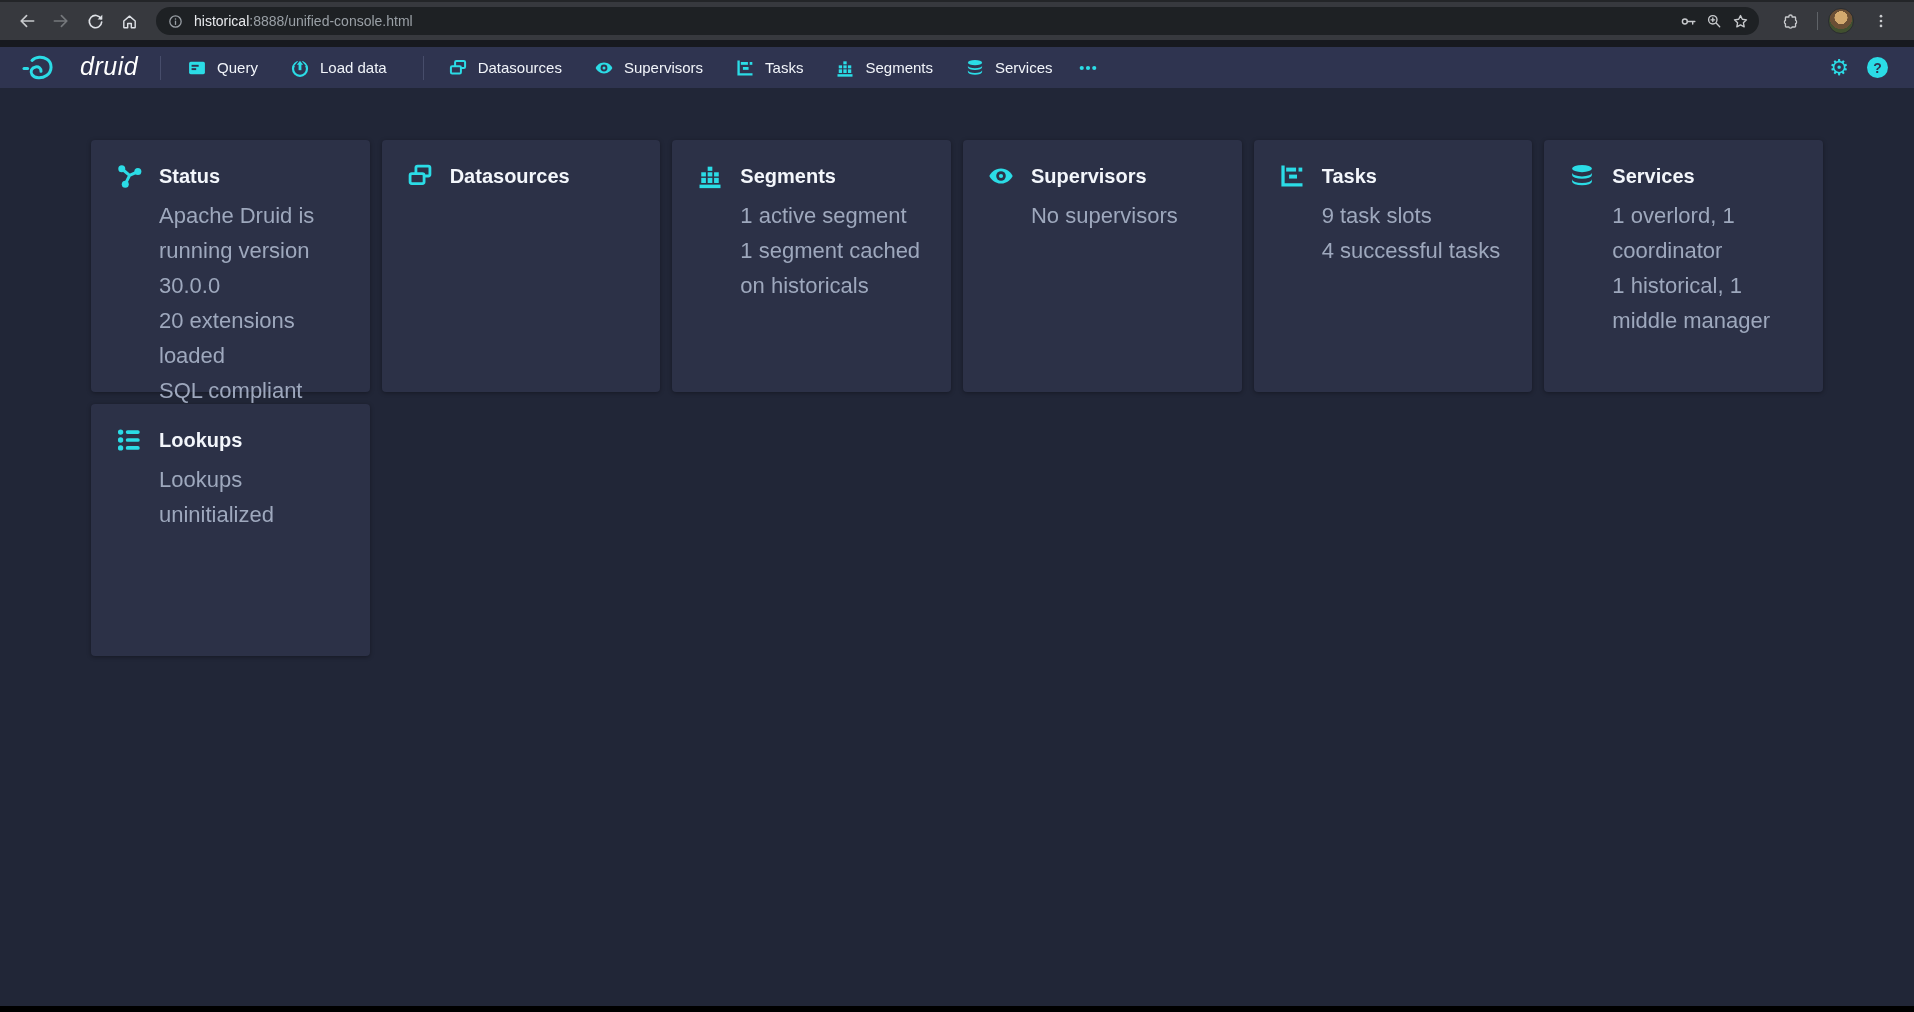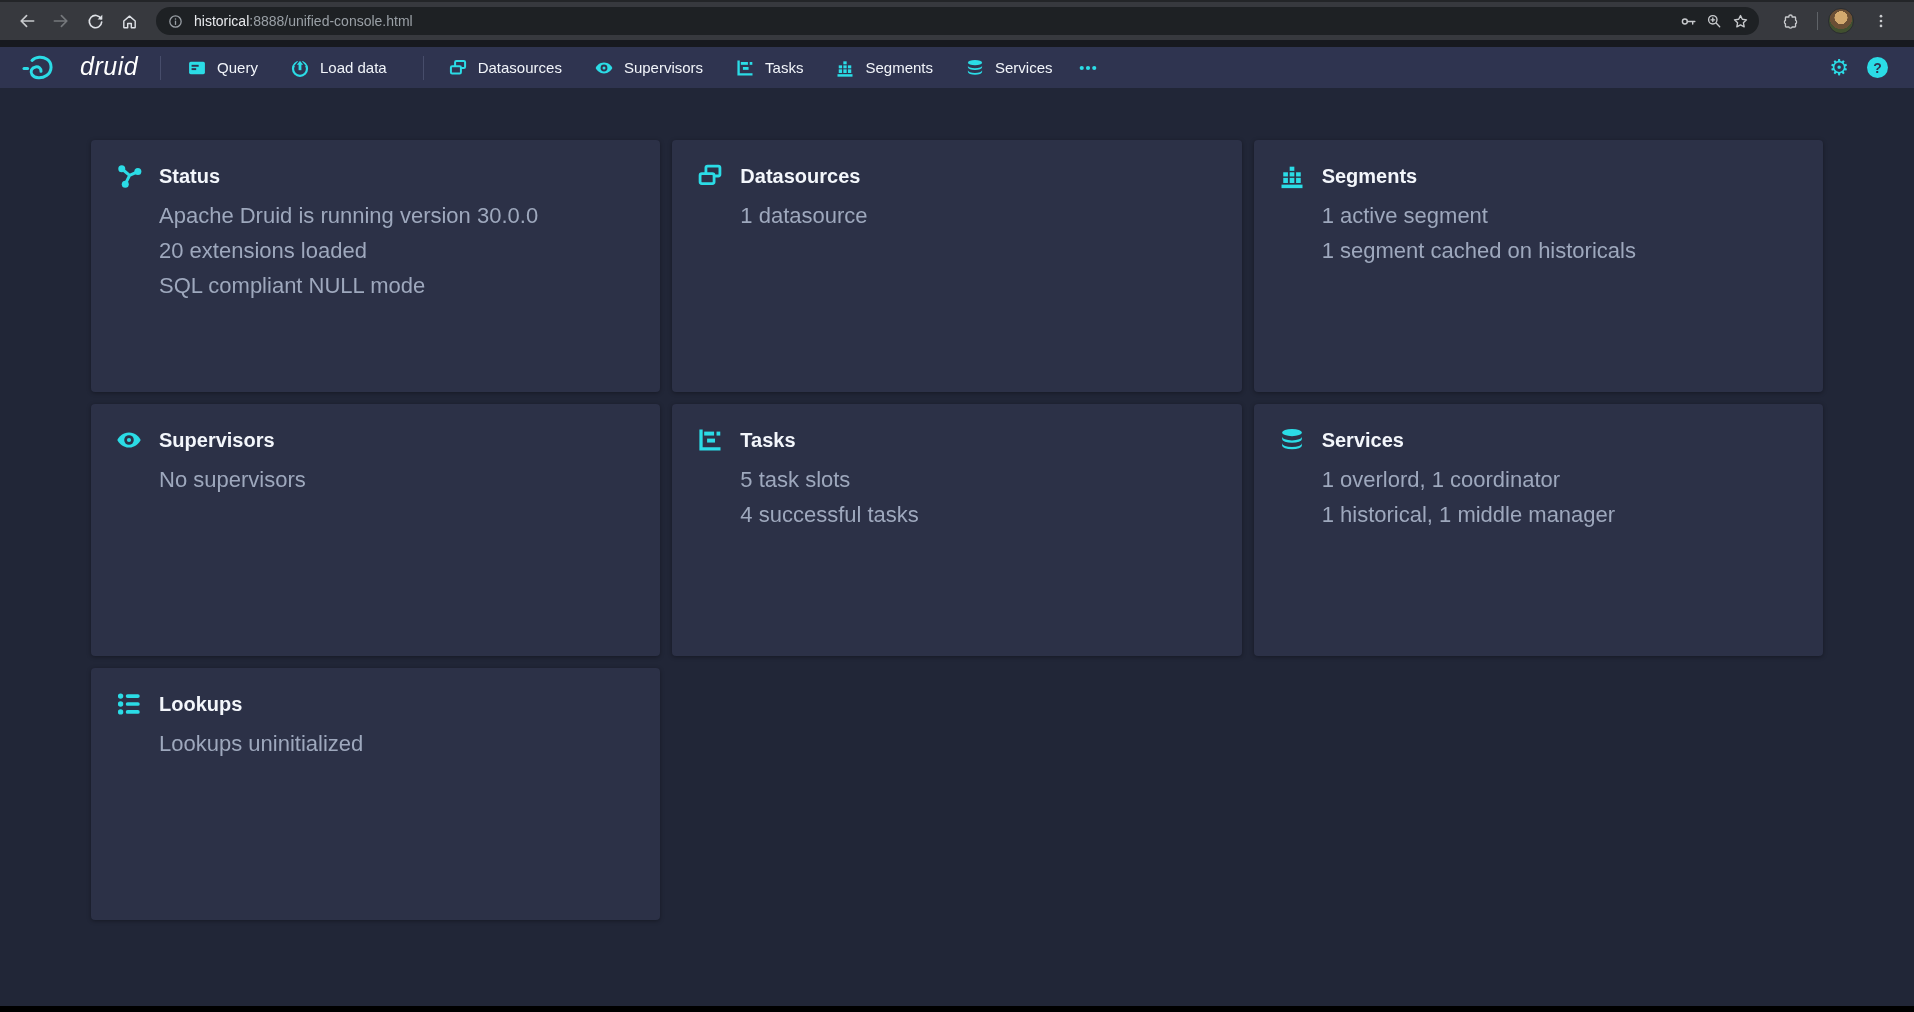--- a/index.html
+++ b/index.html
@@ -46,21 +46,21 @@
     color:#F2F5FA;font-size:15px;white-space:nowrap}
   .nav-item svg{display:block}
   .more-btn{display:flex;align-items:center;cursor:pointer;margin-right:0}
   .nav-right{margin-left:auto;display:flex;align-items:center;gap:18px}
   .gear{font-family:"DejaVu Sans",sans-serif;font-size:22px;color:var(--accent);line-height:1;cursor:pointer}
   .help{width:21px;height:21px;border-radius:50%;background:var(--accent);color:var(--navbar);
     font-size:14px;font-weight:bold;display:flex;align-items:center;justify-content:center;cursor:pointer}
 
   
   .content{padding:52px 91px 0}
-  .grid{display:grid;grid-template-columns:repeat(3,1fr);gap:12px}
+  .grid{display:grid;grid-template-columns:repeat(6,1fr);gap:12px}
   .card{background:var(--card);border-radius:4px;height:252px;padding:22px 24px;
     box-shadow:0 1px 4px rgba(0,0,0,.35);cursor:pointer}
   .card-head{display:flex;align-items:center;gap:16px;height:28px}
   .card-ico{width:28px;height:28px;flex:0 0 auto}
   .card-title{font-size:20px;font-weight:600;color:var(--title)}
   .card-body{margin:8px 0 0 44px}
   .card-body p{font-size:22px;color:var(--muted);line-height:35px}
 
   .bottom-strip{position:absolute;left:0;bottom:0;width:100%;height:6px;background:#000}
 </style>
@@ -256,23 +256,20 @@
     </div>
 
     <div class="card">
       <div class="card-head">
         <svg class="card-ico" viewBox="0 0 24 24">
           <rect x="8.5" y="3.5" width="12" height="8.5" rx="1.5" fill="none" stroke="#2BDCE6" stroke-width="2.4"></rect>
           <rect x="3.5" y="10" width="12" height="8.5" rx="1.5" fill="#2C3147" stroke="#2BDCE6" stroke-width="2.4"></rect>
         </svg>
         <span class="card-title">Datasources</span>
       </div>
-      <div class="card-body">
-        <p>1 datasource</p>
-      </div>
     </div>
 
     <div class="card">
       <div class="card-head">
         <svg class="card-ico" viewBox="0 0 24 24">
           <g fill="#2BDCE6">
             <rect x="3" y="19.4" width="18" height="3"></rect>
             <rect x="4.5" y="13.6" width="4" height="4.4"></rect>
               <rect x="4.5" y="8.8" width="4" height="3.6"></rect>
             <rect x="10" y="13.6" width="4" height="4.4"></rect>
@@ -308,21 +305,21 @@
       <div class="card-head">
         <svg class="card-ico" viewBox="0 0 24 24">
           <path d="M4.3 3 V19.7 H21" stroke="#2BDCE6" stroke-width="2.8" fill="none"></path>
           <rect x="7" y="4.8" width="8.5" height="3.4" fill="#2BDCE6"></rect>
             <rect x="17.6" y="4.8" width="3.2" height="3.4" fill="#2BDCE6"></rect>
           <rect x="9.5" y="10.8" width="6.8" height="3.4" fill="#2BDCE6"></rect>
         </svg>
         <span class="card-title">Tasks</span>
       </div>
       <div class="card-body">
-        <p>5 task slots</p>
+        <p>9 task slots</p>
         <p>4 successful tasks</p>
       </div>
     </div>
 
     <div class="card">
       <div class="card-head">
         <svg class="card-ico" viewBox="0 0 24 24">
           <g fill="#2BDCE6">
             <ellipse cx="12" cy="5.6" rx="8.5" ry="3.1"></ellipse>
             <path d="M3.5 9.2 v2 a8.5 3.2 0 0 0 17 0 v-2 a8.5 3.2 0 0 1 -17 0 Z"></path>

